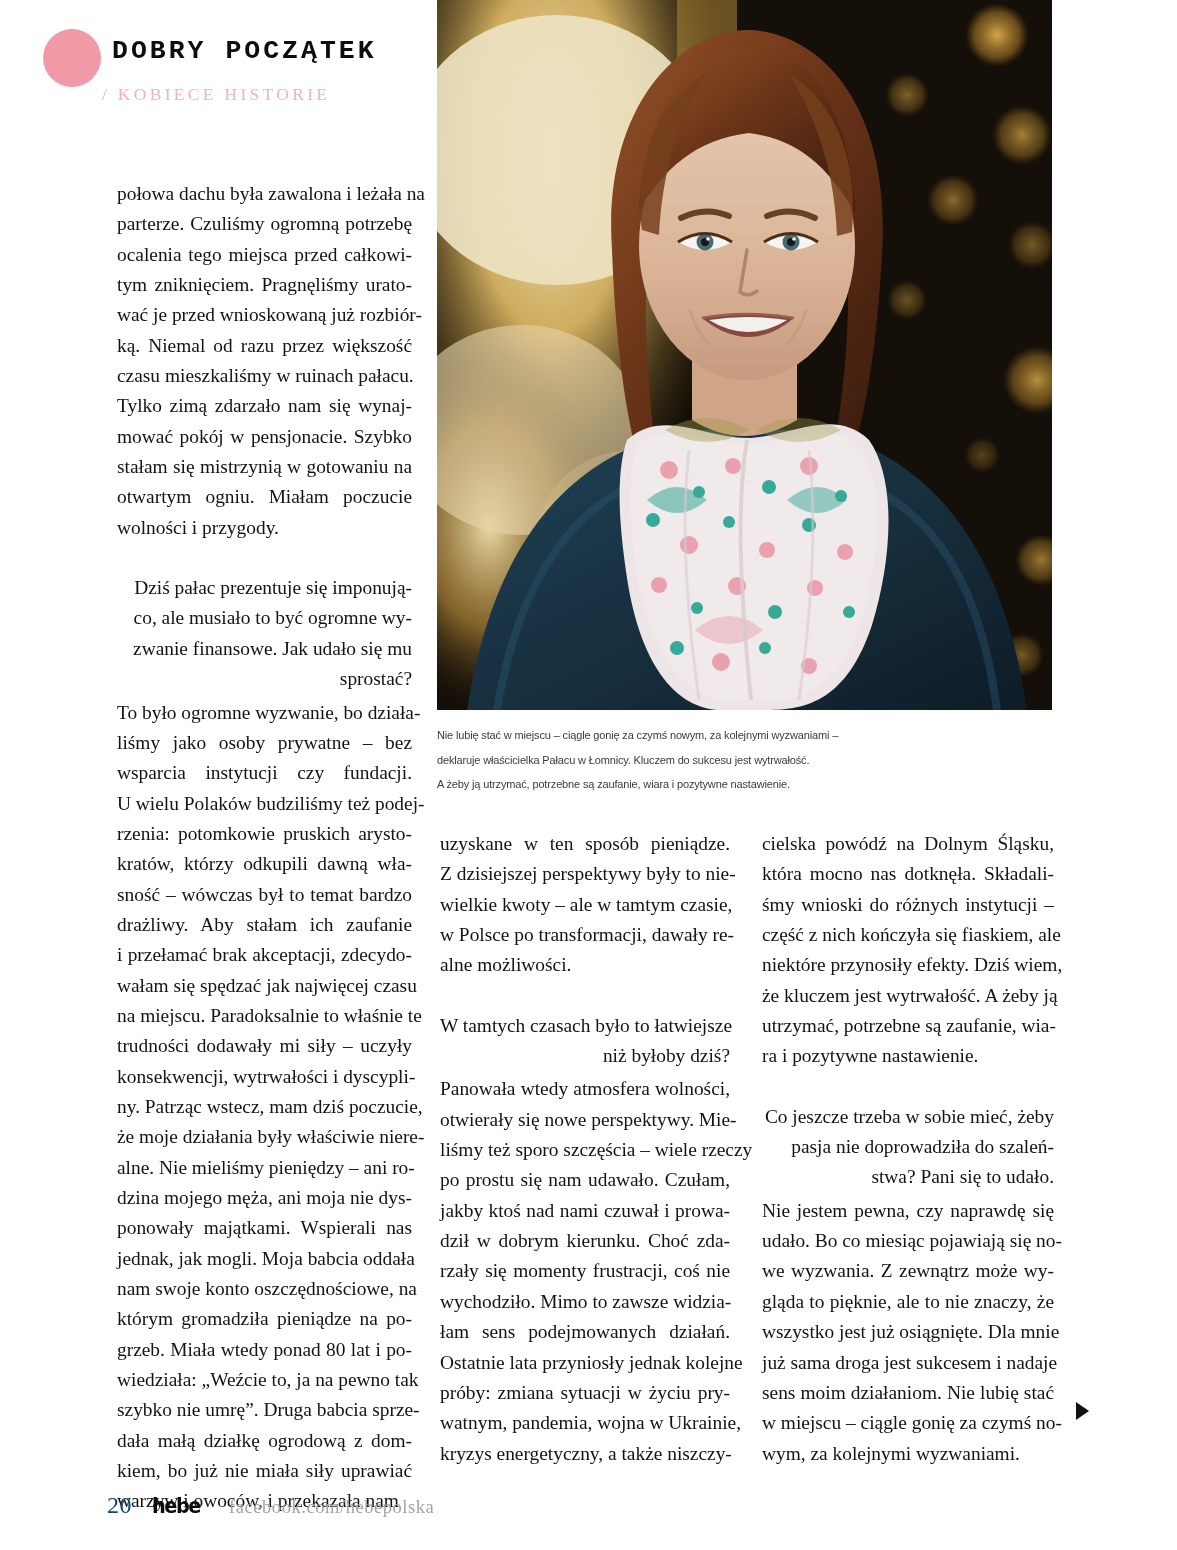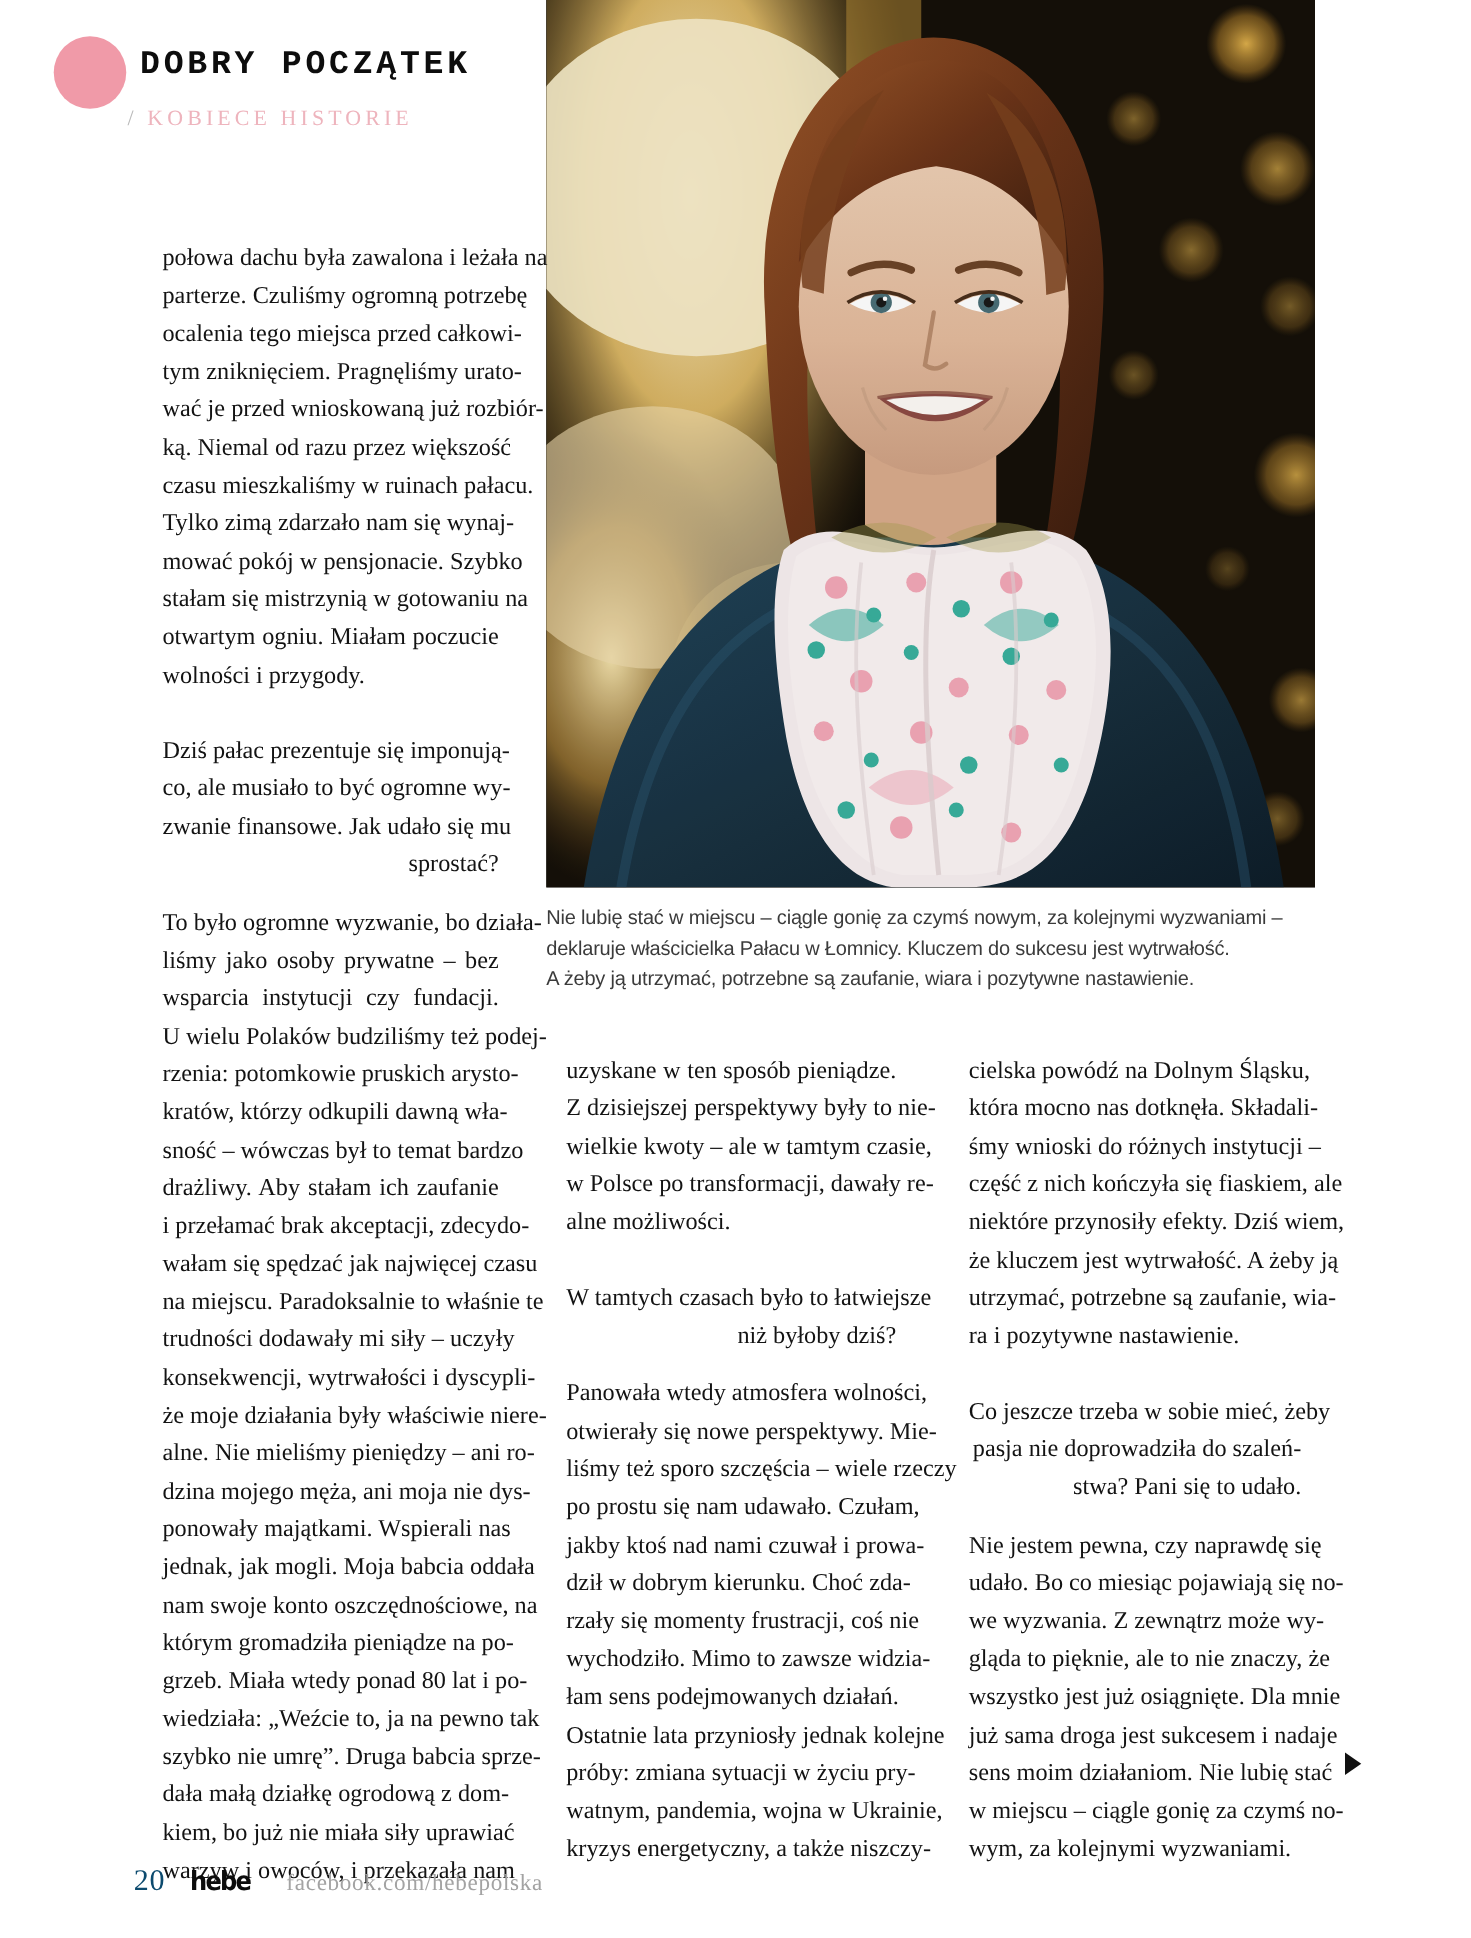--- a/index.html
+++ b/index.html
@@ -74,39 +74,39 @@
   }
   #photo svg { display: block; width: 100%; height: 100%; }
 
   
   #caption {
     position: absolute;
     left: 437px;
     top: 723px;
     width: 660px;
     font-family: "Liberation Sans", "DejaVu Sans", sans-serif;
-    font-size: 16px;
+    font-size: 11px;
     line-height: 24.5px;
     color: #3b3b3b;
     letter-spacing: -0.15px;
   }
   #caption .cline { display: block; white-space: nowrap; }
 
   
   .col {
     position: absolute;
     font-size: 19.4px;
     line-height: 30.35px;
     color: #131313;
   }
   #col1 { left: 114px; top: 176px;  width: 301px; }
   #col2 { left: 437px; top: 826px;  width: 296px; }
   #col3 { left: 759px; top: 826px;  width: 298px; }
 
-  .col p { margin: 16px; }
+  .col p { margin: 3px; }
   .col p.body { text-align: justify; }
   .col p.q {
     font-weight: 400;
     text-align: right;
     margin-top: 30px;
   }
   .col p.body.after-q { margin-top: 0; }
 
   .col .ln { display: block; white-space: nowrap; }
   .col .ln.jst {
@@ -341,20 +341,21 @@
       <span class="ln jst">U wielu Polaków budziliśmy też podej-</span>
       <span class="ln jst">rzenia: potomkowie pruskich arysto-</span>
       <span class="ln jst">kratów, którzy odkupili dawną wła-</span>
       <span class="ln jst">sność – wówczas był to temat bardzo</span>
       <span class="ln jst">drażliwy. Aby stałam ich zaufanie</span>
       <span class="ln jst">i przełamać brak akceptacji, zdecydo-</span>
       <span class="ln jst">wałam się spędzać jak najwięcej czasu</span>
       <span class="ln jst">na miejscu. Paradoksalnie to właśnie te</span>
       <span class="ln jst">trudności dodawały mi siły – uczyły</span>
       <span class="ln jst">konsekwencji, wytrwałości i dyscypli-</span>
+      <span class="ln jst">ny. Patrząc wstecz, mam dziś poczucie,</span>
       <span class="ln jst">że moje działania były właściwie niere-</span>
       <span class="ln jst">alne. Nie mieliśmy pieniędzy – ani ro-</span>
       <span class="ln jst">dzina mojego męża, ani moja nie dys-</span>
       <span class="ln jst">ponowały majątkami. Wspierali nas</span>
       <span class="ln jst">jednak, jak mogli. Moja babcia oddała</span>
       <span class="ln jst">nam swoje konto oszczędnościowe, na</span>
       <span class="ln jst">którym gromadziła pieniądze na po-</span>
       <span class="ln jst">grzeb. Miała wtedy ponad 80 lat i po-</span>
       <span class="ln jst">wiedziała: „Weźcie to, ja na pewno tak</span>
       <span class="ln jst">szybko nie umrę”. Druga babcia sprze-</span>

